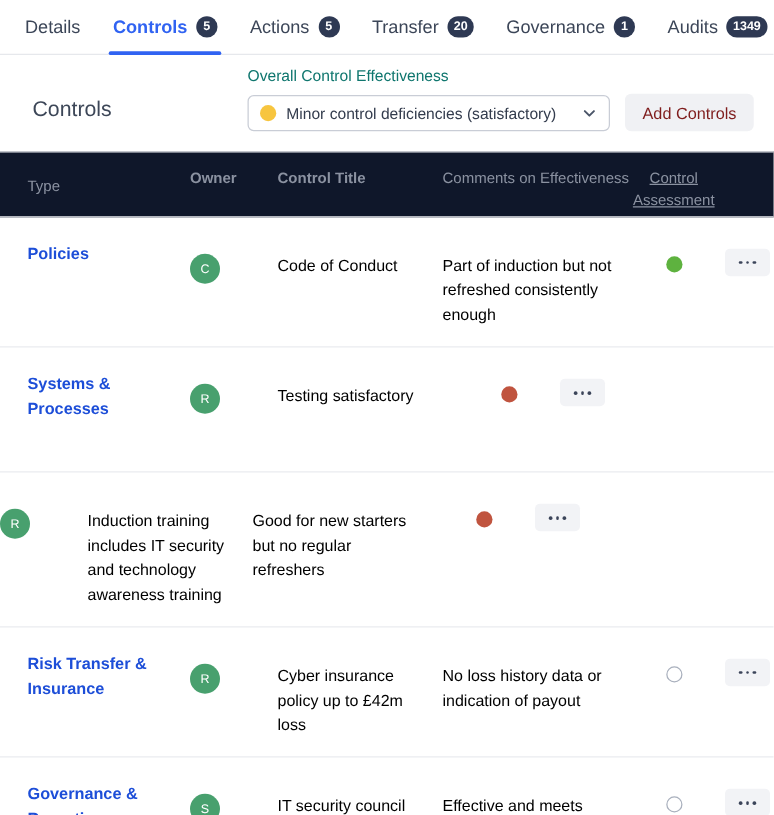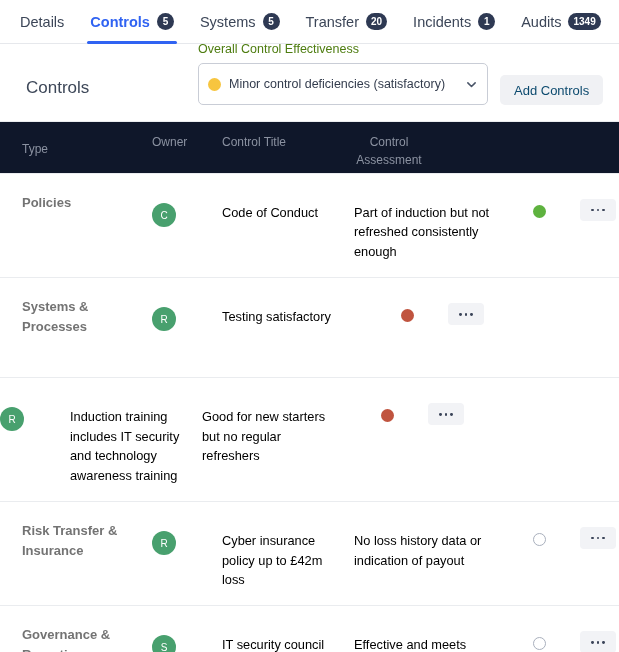--- a/index.html
+++ b/index.html
@@ -76,29 +76,29 @@
   }
   .panel-title {
     font-size: 17px;
     color: #3d4758;
     flex: 0 0 172px;
     padding-bottom: 7px;
   }
   .eff-group { flex: 1 1 auto; }
   .eff-label {
     font-size: 12.5px;
-    color: #4d7c0f;
+    color: #0f766e;
     margin-bottom: 7px;
   }
   .select {
     position: relative;
     display: flex;
     align-items: center;
     width: 290px;
-    height: 42px;
+    height: 29px;
     box-sizing: border-box;
     border: 1px solid #c9cdd6;
     border-radius: 5px;
     padding: 0 9px;
     background: #ffffff;
     cursor: pointer;
   }
   .dot-amber {
     width: 13px; height: 13px; border-radius: 50%;
     background: #f7c53f;
@@ -119,21 +119,21 @@
   }
   .chevron svg { display: block; }
   .add-btn {
     margin-left: 12px;
     margin-bottom: 0;
     height: 30px;
     padding: 0 14px;
     border: none;
     border-radius: 5px;
     background: #f0f1f4;
-    color: #0c4a6e;
+    color: #7f1d1d;
     font-size: 13px;
     font-family: "Liberation Sans", sans-serif;
     cursor: pointer;
     align-self: flex-end;
     white-space: nowrap;
   }
 
   
   .table { width: 100%; }
   .row {
@@ -156,29 +156,29 @@
     padding: 0;
   }
   .c-type   { flex: 0 0 152px; padding-left: 22px; box-sizing: border-box; }
   .c-owner  { flex: 0 0 70px; }
   .c-title  { flex: 0 0 132px; }
   .c-comm   { flex: 0 0 150px; }
   .c-assess { flex: 0 0 70px; text-align: center; }
   .c-menu   { flex: 1 1 auto; display: flex; justify-content: flex-start; padding-left: 6px; }
 
   .thead .c-type { padding-top: 2px; }
-  .thead .c-owner, .thead .c-title { align-self: flex-start; padding-top: 11px; }
+  .thead .c-owner, .thead .c-title { align-self: flex-start; padding-top: 11px; font-weight: bold; }
   .thead .c-comm { align-self: flex-start; padding-top: 11px; }
-  .thead .c-assess { align-self: flex-start; padding-top: 11px; }
+  .thead .c-assess { align-self: flex-start; padding-top: 11px; text-decoration: underline; }
 
   .tbody-row { min-height: 100px; padding-top: 19px; padding-bottom: 16px; }
   .cell-type {
     font-size: 13px;
     font-weight: 700;
-    color: #737373;
+    color: #1d4ed8;
     line-height: 1.5;
   }
   .avatar {
     width: 24px; height: 24px;
     border-radius: 50%;
     background: #48a06e;
     color: #ffffff;
     font-size: 10px;
     display: flex;
     align-items: center;
@@ -225,29 +225,29 @@
 <div class="tabbar">
   <div class="tab">
     <span>Details</span>
   </div>
   <div class="tab active">
     <span>Controls</span>
     <span class="badge">5</span>
     <span class="tab-underline"></span>
   </div>
   <div class="tab">
-    <span>Systems</span>
+    <span>Actions</span>
     <span class="badge">5</span>
   </div>
   <div class="tab">
     <span>Transfer</span>
     <span class="badge">20</span>
   </div>
   <div class="tab">
-    <span>Incidents</span>
+    <span>Governance</span>
     <span class="badge">1</span>
   </div>
   <div class="tab">
     <span>Audits</span>
     <span class="badge">1349</span>
   </div>
 </div>
 
 <div class="panel-head">
   <div class="panel-title">Controls</div>
@@ -268,20 +268,21 @@
     </div>
   </div>
 </div>
 
 <div class="table">
 
   <div class="row thead">
     <div class="th c-type">Type</div>
     <div class="th c-owner">Owner</div>
     <div class="th c-title">Control Title</div>
+    <div class="th c-comm">Comments on Effectiveness</div>
     <div class="th c-assess">Control Assessment</div>
     <div class="th c-menu"></div>
   </div>
 
   <div class="row tbody-row">
     <div class="c-type">
         <div class="cell-type">Policies</div>
       </div>
     <div class="c-owner">
         <div class="avatar">C</div>

